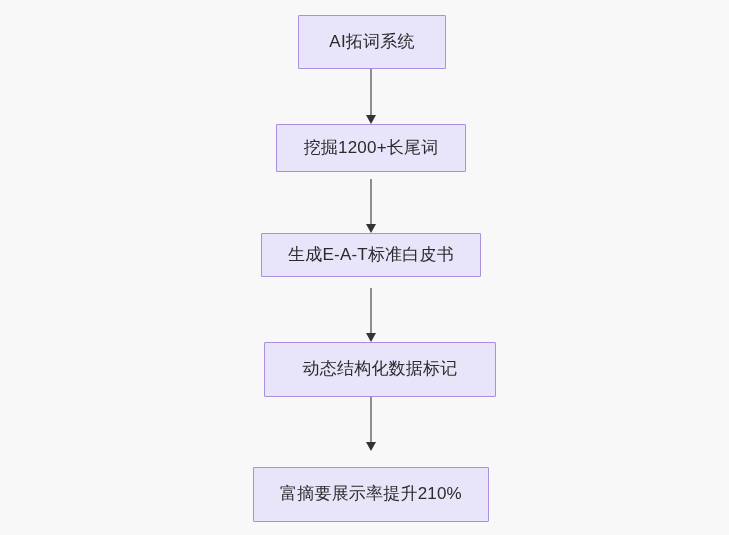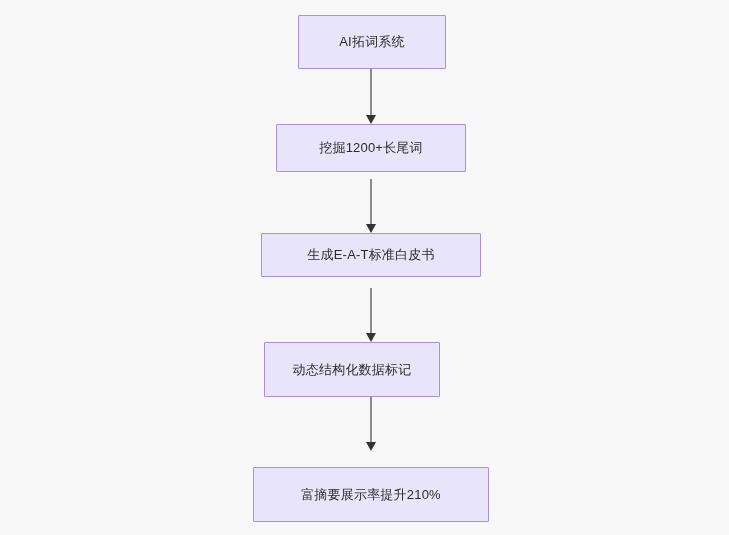--- a/index.html
+++ b/index.html
@@ -22,21 +22,21 @@
   .flow-node {
     position: absolute;
     box-sizing: border-box;
     background: #e8e4fa;
     border: 1.6px solid #a98fdd;
     border-radius: 1px;
     display: flex;
     align-items: center;
     justify-content: center;
     color: #2b2b2b;
-    font-size: 13px;
+    font-size: 17px;
     letter-spacing: 0.2px;
     line-height: 1.2;
     white-space: nowrap;
   }
   .node-label {
     display: block;
     text-align: center;
   }
   .flow-edge {
     position: absolute;
@@ -71,21 +71,21 @@
   </div>
 
   <div class="flow-node" style="left: 276px; top: 124px; width: 190px; height: 48px; background: rgb(232, 228, 250); border-color: rgb(169, 143, 221); color: rgb(43, 43, 43);">
     <span class="node-label">挖掘1200+长尾词</span>
   </div>
 
   <div class="flow-node" style="left: 261px; top: 233px; width: 220px; height: 44px; background: rgb(232, 228, 250); border-color: rgb(169, 143, 221); color: rgb(43, 43, 43);">
     <span class="node-label">生成E-A-T标准白皮书</span>
   </div>
 
-  <div class="flow-node" style="left: 264px; top: 342px; width: 176px; height: 55px; background: rgb(232, 228, 250); border-color: rgb(169, 143, 221); color: rgb(43, 43, 43);">
+  <div class="flow-node" style="left: 264px; top: 342px; width: 232px; height: 55px; background: rgb(232, 228, 250); border-color: rgb(169, 143, 221); color: rgb(43, 43, 43);">
     <span class="node-label">动态结构化数据标记</span>
   </div>
 
   <div class="flow-node" style="left: 253px; top: 451px; width: 236px; height: 55px; background: rgb(232, 228, 250); border-color: rgb(169, 143, 221); color: rgb(43, 43, 43); margin-top: 16px;">
     <span class="node-label">富摘要展示率提升210%</span>
   </div>
 
   <div class="flow-edge" style="left: 366px; top: 69px; width: 10px; height: 55px;">
     <div class="edge-line" style="background: rgb(141, 141, 141); height: 47px;"></div>
     <div class="edge-arrow" style="border-top-color: rgb(51, 51, 51);"></div>

